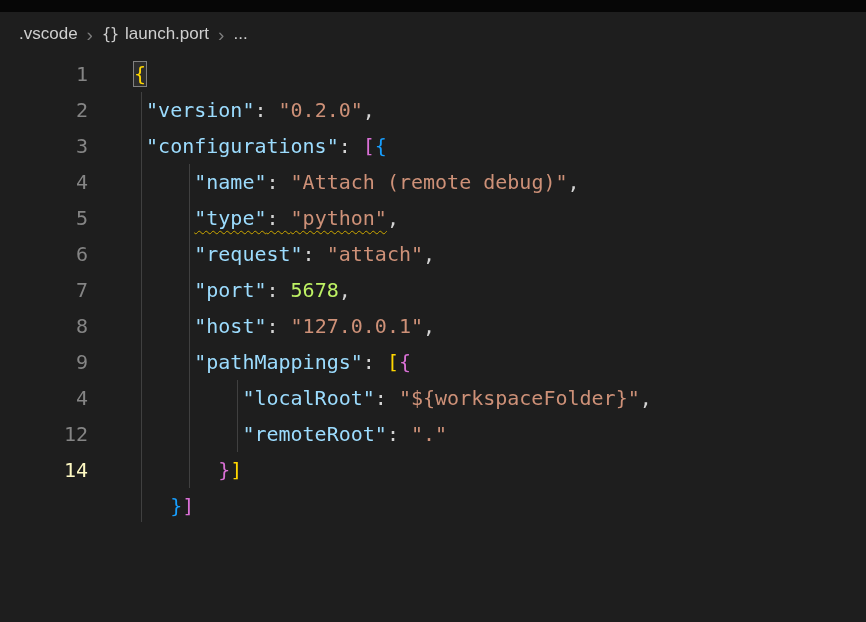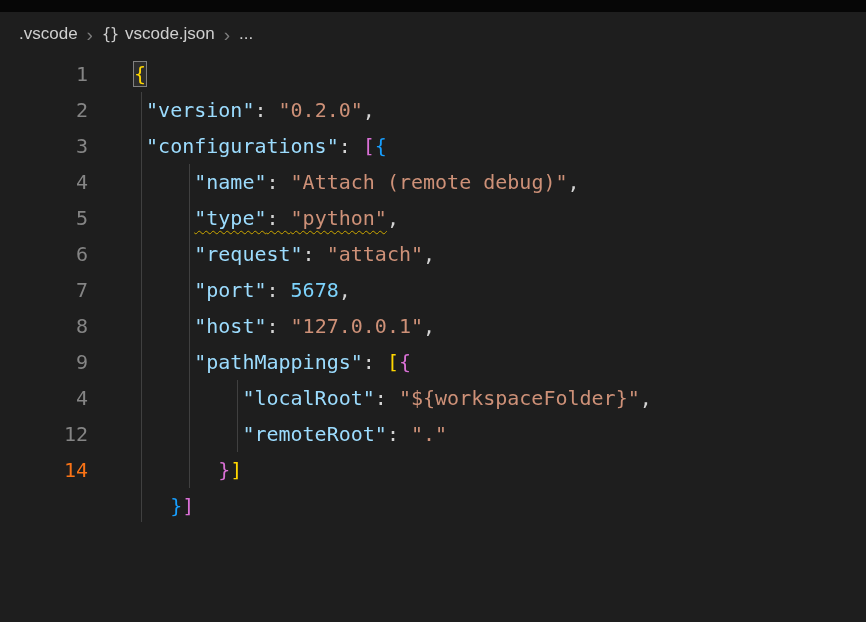--- a/index.html
+++ b/index.html
@@ -10,28 +10,28 @@
               font-family:"Liberation Sans",sans-serif;font-size:17px;color:#cfcfcf;}
   .bc-item{display:inline-flex;align-items:center;cursor:pointer;}
   .bc-sep{color:#7d7d7d;margin:0 9px;font-size:19px;line-height:1;
           font-family:"Liberation Sans",sans-serif;}
   .bc-icon{font-family:"DejaVu Sans Mono",monospace;font-size:15px;color:#cfcfcf;
            margin-right:7px;letter-spacing:-1px;}
   .editor{display:flex;position:relative;}
   .gutter{width:90px;flex:0 0 90px;}
   .ln{height:36px;line-height:36px;text-align:right;padding-right:2px;color:#858585;
       font-size:20px;cursor:pointer;}
-  .ln.active{color:#f97316;margin-left:40px;}
+  .ln.active{color:#fef9c3;margin-left:40px;}
   .code{flex:1;position:relative;padding-left:44px;font-size:20px;}
   .guide{position:absolute;width:1px;background:#404040;}
   .cl{height:36px;line-height:36px;white-space:pre;position:relative;cursor:text;}
   .cl.active{background:rgba(255,255,255,0.035);}
   .t-key{color:#9cdcfe}
   .t-str{color:#ce9178}
-  .t-num{color:#7dd3fc}
+  .t-num{color:#bef264}
   .t-pun{color:#d4d4d4}
   .t-b1{color:#ffd700}
   .t-b2{color:#da70d6}
   .t-b3{color:#179fff}
   .t-ws{color:#d4d4d4}
   .match{border:1px solid #808080;margin:0 -1px;background:rgba(150,150,150,0.13);}
   .warn{text-decoration:underline wavy #cca700;text-decoration-thickness:1.4px;
         text-underline-offset:5px;text-decoration-skip-ink:none;}
   .cursor{display:inline-block;width:2.5px;height:27px;background:#d0d0d0;
           vertical-align:middle;margin-left:2px;margin-top:-3px;}
@@ -42,21 +42,21 @@
 <div class="screen">
   <div class="tabbar-edge"></div>
 
   <div class="breadcrumb">
       <span class="bc-item">
         <span>.vscode</span>
       </span>
       <span class="bc-sep">›</span>
       <span class="bc-item">
         <span class="bc-icon">{}</span>
-        <span>vscode.json</span>
+        <span>launch.port</span>
       </span>
       <span class="bc-sep">›</span>
       <span class="bc-item">
         <span>...</span>
       </span>
     </div>
 
   <div class="editor">
     <div class="gutter">
         <div class="ln">1</div>

